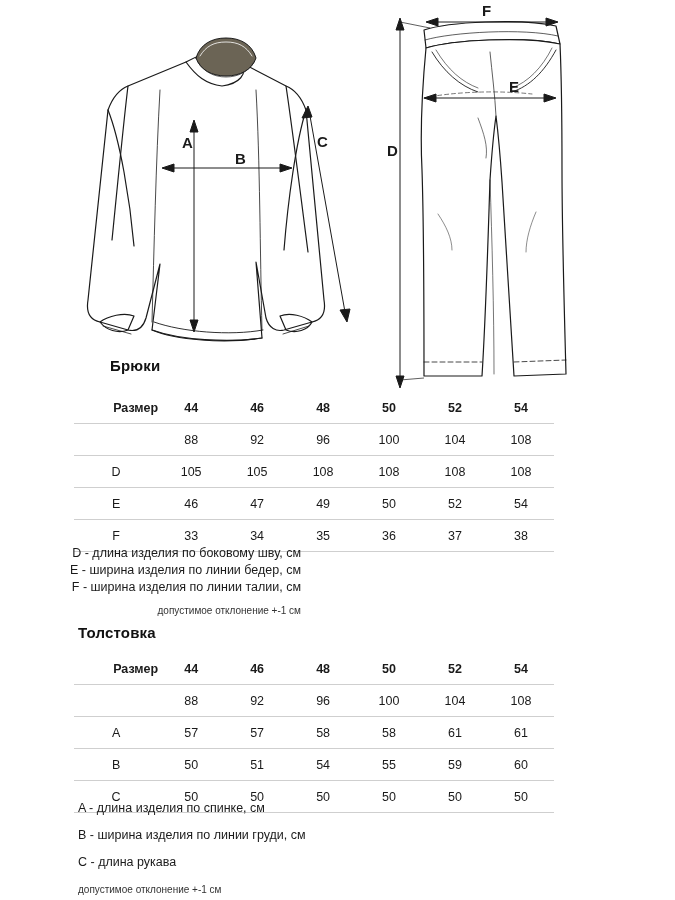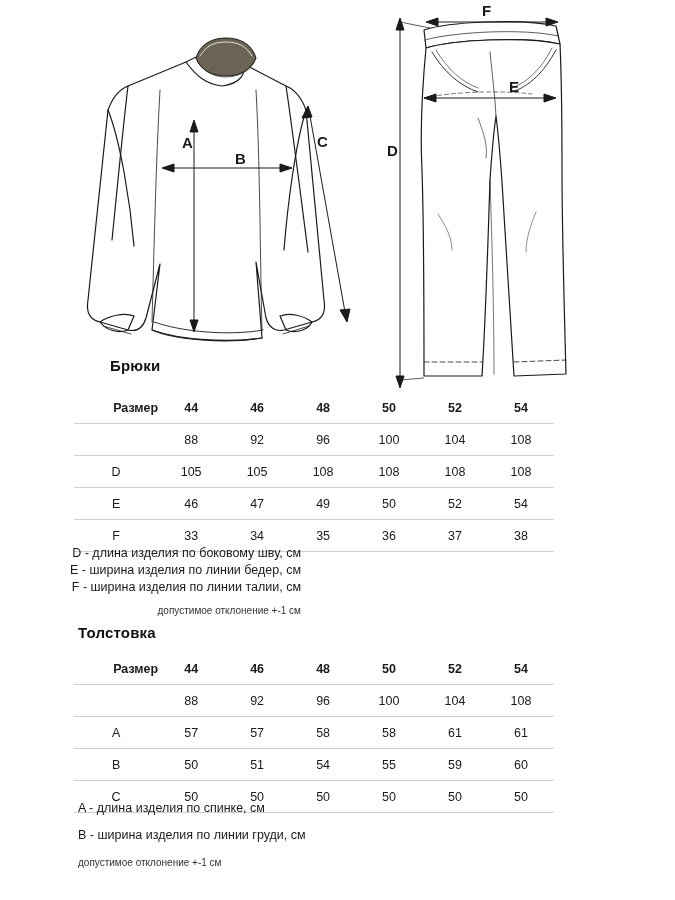--- a/index.html
+++ b/index.html
@@ -349,16 +349,17 @@
         <td class="col">50</td>
         <td class="col">50</td>
         <td class="col">50</td>
       </tr>
     </tbody>
   </table>
 
   <div class="legend" id="legend-hoodie">
     <div class="legend-line">A - длина изделия по спинке, см</div>
     <div class="legend-line">B - ширина изделия по линии груди, см</div>
+    <div class="legend-line">C - длина рукава</div>
     <div class="note">допустимое отклонение +-1 см</div>
   </div>
 
 </div>
 
 </body></html>

